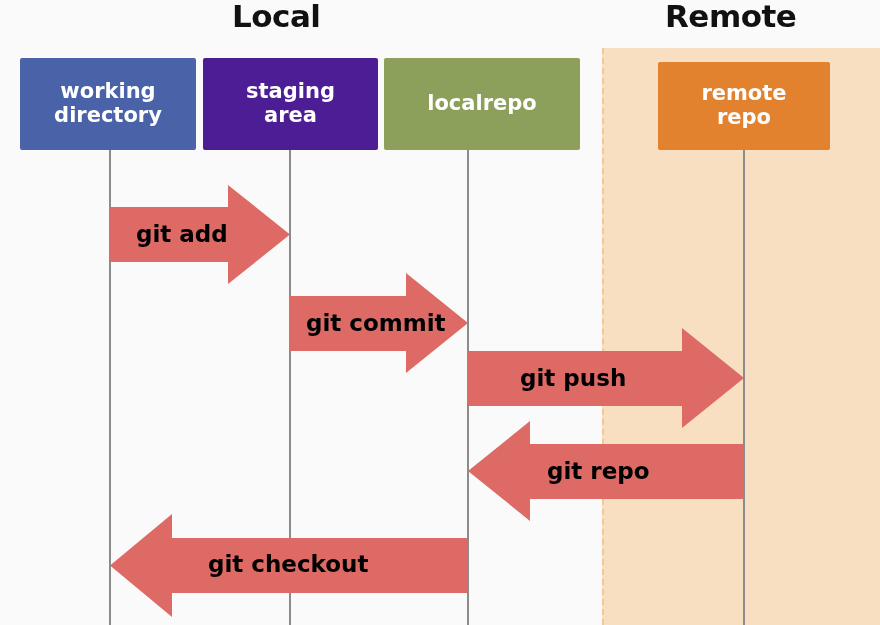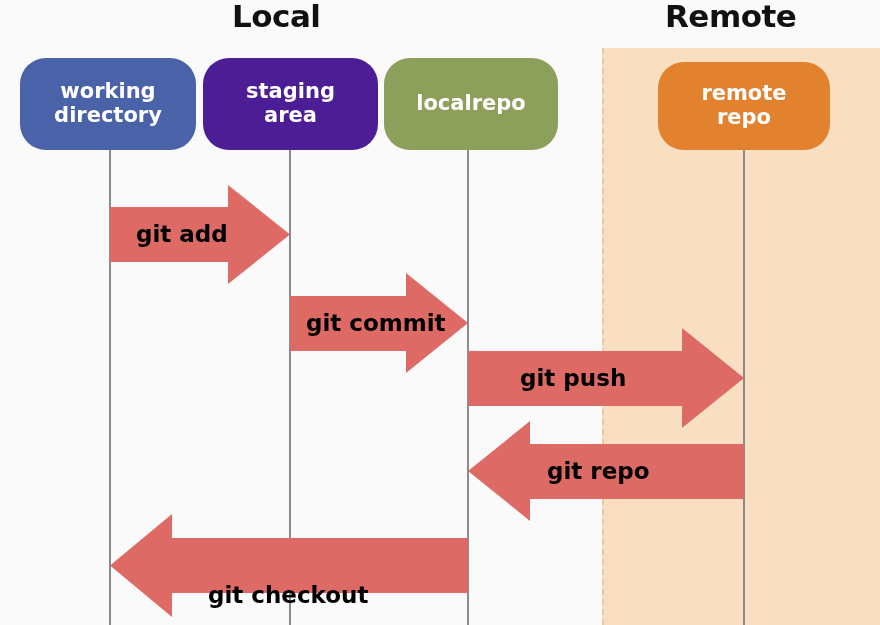--- a/index.html
+++ b/index.html
@@ -45,21 +45,21 @@
     position: absolute;
     top: 148px;
     width: 2px;
     height: 477px;
     background: #8b8b8b;
   }
 
   
   .node-box {
     position: absolute;
-    border-radius: 26px;
+    border-radius: 2px;
     color: #ffffff;
     font-weight: bold;
     font-size: 21px;
     line-height: 1.12;
     text-align: center;
     display: flex;
     align-items: center;
     justify-content: center;
     box-sizing: border-box;
     padding: 4px 0;
@@ -121,25 +121,25 @@
         <svg width="276" height="100" viewBox="0 0 276 100">
           <polygon points="276,23 62,23 62,0 0,50 62,100 62,78 276,78" fill="#dd6a65"></polygon>
         </svg>
       </div>
       <div class="arrow-label" style="left: 547px; top: 460px;">git repo</div>
       <div class="arrow" style="left: 110px; top: 514px; width: 358px; height: 103px;">
         <svg width="358" height="103" viewBox="0 0 358 103">
           <polygon points="358,24 62,24 62,0 0,51.5 62,103 62,79 358,79" fill="#dd6a65"></polygon>
         </svg>
       </div>
-      <div class="arrow-label" style="left: 208px; top: 584px;">git checkout</div>
+      <div class="arrow-label" style="left: 208px; top: 553px;">git checkout</div>
     </div>
   <div id="node-layer">
       <div class="node-box" style="left: 20px; top: 58px; width: 176px; height: 92px; background: rgb(74, 99, 168);"><span>working
 directory</span></div>
       <div class="node-box" style="left: 203px; top: 58px; width: 175px; height: 92px; background: #4c1d95;"><span>staging
 area</span></div>
-      <div class="node-box" style="left: 384px; top: 58px; width: 174px; height: 92px; background: rgb(140, 160, 92);"><span>localrepo</span></div>
+      <div class="node-box" style="left: 384px; top: 58px; width: 196px; height: 92px; background: rgb(140, 160, 92);"><span>localrepo</span></div>
       <div class="node-box" style="left: 658px; top: 62px; width: 172px; height: 88px; background: rgb(226, 130, 47);"><span>remote
 repo</span></div>
     </div>
 
 </div>
 
 </body></html>

